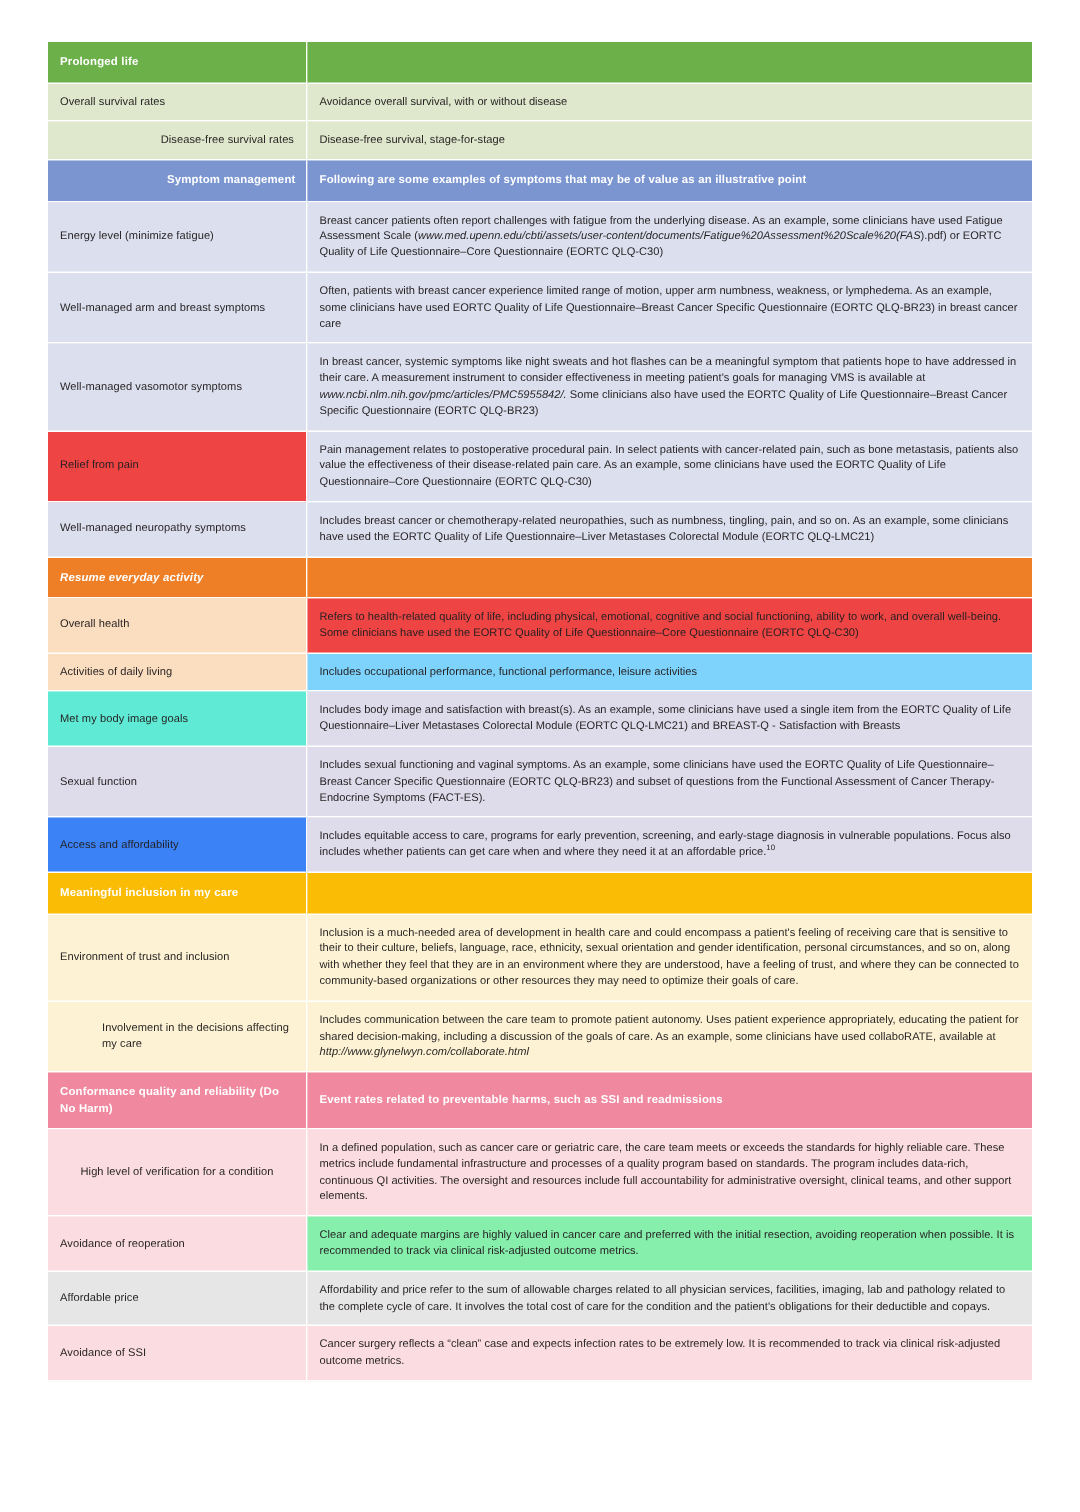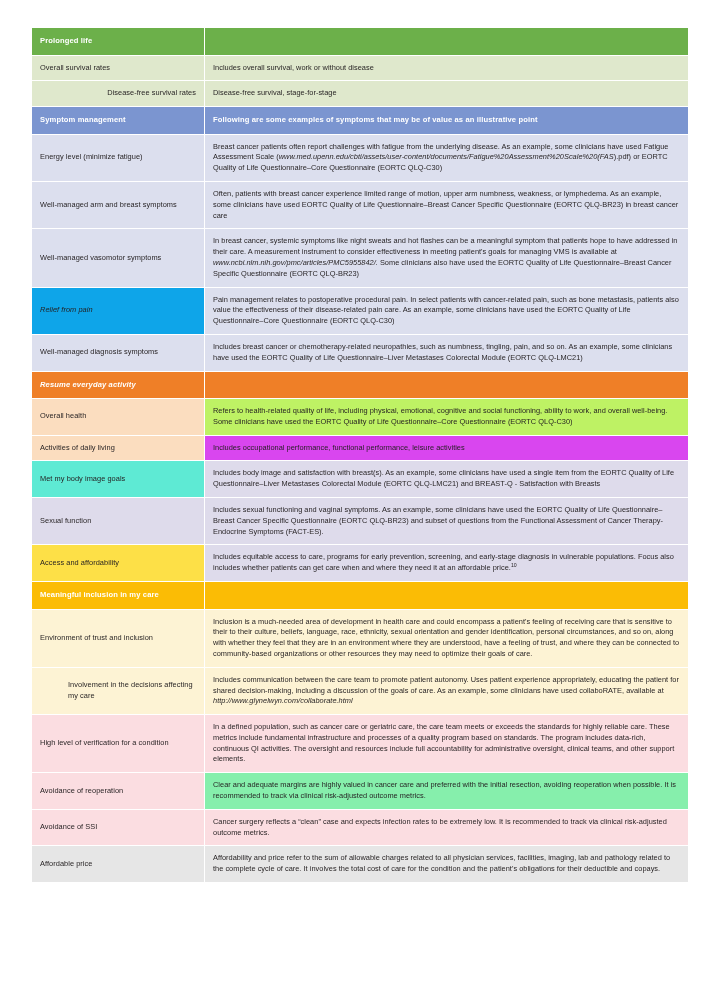--- a/index.html
+++ b/index.html
@@ -80,97 +80,101 @@
       <col class="c-label">
       <col class="c-desc">
     </colgroup>
     <tbody id="table-body">
         <tr class="section-row">
           <td class="label-cell" style="background: rgb(108, 176, 74);">Prolonged life</td>
           <td class="desc-cell" style="background: rgb(108, 176, 74);"></td>
         </tr>
         <tr class="data-row">
           <td class="label-cell" style="background: rgb(223, 232, 204);">Overall survival rates</td>
-          <td class="desc-cell" style="background: rgb(223, 232, 204);">Includes overall survival, work or without disease</td>
+          <td class="desc-cell" style="background: rgb(223, 232, 204);">Avoidance overall survival, with or without disease</td>
         </tr>
         <tr class="data-row">
           <td class="label-cell" style="background: rgb(223, 232, 204); text-align: right;">Disease-free survival rates</td>
           <td class="desc-cell" style="background: rgb(223, 232, 204);">Disease-free survival, stage-for-stage</td>
         </tr>
         <tr class="section-row">
-          <td class="label-cell" style="background: rgb(123, 149, 208);">Symptom management</td>
+          <td class="label-cell" style="background: rgb(123, 149, 208); text-align: right;">Symptom management</td>
           <td class="desc-cell" style="background: rgb(123, 149, 208);">Following are some examples of symptoms that may be of value as an illustrative point</td>
         </tr>
         <tr class="data-row">
           <td class="label-cell" style="background: rgb(220, 223, 238);">Energy level (minimize fatigue)</td>
           <td class="desc-cell" style="background: rgb(220, 223, 238);">Breast cancer patients often report challenges with fatigue from the underlying disease. As an example, some clinicians have used Fatigue Assessment Scale (<em class="u">www.med.upenn.edu/cbti/assets/user-content/documents/Fatigue%20Assessment%20Scale%20(FAS</em>).pdf) or EORTC Quality of Life Questionnaire–Core Questionnaire (EORTC QLQ-C30)</td>
         </tr>
         <tr class="data-row">
           <td class="label-cell" style="background: rgb(220, 223, 238);">Well-managed arm and breast symptoms</td>
           <td class="desc-cell" style="background: rgb(220, 223, 238);">Often, patients with breast cancer experience limited range of motion, upper arm numbness, weakness, or lymphedema. As an example, some clinicians have used EORTC Quality of Life Questionnaire–Breast Cancer Specific Questionnaire (EORTC QLQ-BR23) in breast cancer care</td>
         </tr>
         <tr class="data-row">
           <td class="label-cell" style="background: rgb(220, 223, 238);">Well-managed vasomotor symptoms</td>
           <td class="desc-cell" style="background: rgb(220, 223, 238);">In breast cancer, systemic symptoms like night sweats and hot flashes can be a meaningful symptom that patients hope to have addressed in their care. A measurement instrument to consider effectiveness in meeting patient's goals for managing VMS is available at <em class="u">www.ncbi.nlm.nih.gov/pmc/articles/PMC5955842/.</em> Some clinicians also have used the EORTC Quality of Life Questionnaire–Breast Cancer Specific Questionnaire (EORTC QLQ-BR23)</td>
         </tr>
         <tr class="data-row">
-          <td class="label-cell" style="background: #0ea5e9; font-style: italic;">Relief from pain</td>
+          <td class="label-cell" style="background: #ef4444;">Relief from pain</td>
           <td class="desc-cell" style="background: rgb(220, 223, 238);">Pain management relates to postoperative procedural pain. In select patients with cancer-related pain, such as bone metastasis, patients also value the effectiveness of their disease-related pain care. As an example, some clinicians have used the EORTC Quality of Life Questionnaire–Core Questionnaire (EORTC QLQ-C30)</td>
         </tr>
         <tr class="data-row">
-          <td class="label-cell" style="background: rgb(220, 223, 238);">Well-managed diagnosis symptoms</td>
+          <td class="label-cell" style="background: rgb(220, 223, 238);">Well-managed neuropathy symptoms</td>
           <td class="desc-cell" style="background: rgb(220, 223, 238);">Includes breast cancer or chemotherapy-related neuropathies, such as numbness, tingling, pain, and so on. As an example, some clinicians have used the EORTC Quality of Life Questionnaire–Liver Metastases Colorectal Module (EORTC QLQ-LMC21)</td>
         </tr>
         <tr class="section-row">
           <td class="label-cell" style="background: rgb(239, 127, 39); font-style: italic;">Resume everyday activity</td>
           <td class="desc-cell" style="background: rgb(239, 127, 39);"></td>
         </tr>
         <tr class="data-row">
           <td class="label-cell" style="background: rgb(251, 221, 191);">Overall health</td>
-          <td class="desc-cell" style="background: #bef264; margin-top: 20px;">Refers to health-related quality of life, including physical, emotional, cognitive and social functioning, ability to work, and overall well-being. Some clinicians have used the EORTC Quality of Life Questionnaire–Core Questionnaire (EORTC QLQ-C30)</td>
+          <td class="desc-cell" style="background: #ef4444; margin-top: 20px;">Refers to health-related quality of life, including physical, emotional, cognitive and social functioning, ability to work, and overall well-being. Some clinicians have used the EORTC Quality of Life Questionnaire–Core Questionnaire (EORTC QLQ-C30)</td>
         </tr>
         <tr class="data-row">
           <td class="label-cell" style="background: rgb(251, 221, 191);">Activities of daily living</td>
-          <td class="desc-cell" style="background: #d946ef;">Includes occupational performance, functional performance, leisure activities</td>
+          <td class="desc-cell" style="background: #7dd3fc;">Includes occupational performance, functional performance, leisure activities</td>
         </tr>
         <tr class="data-row">
           <td class="label-cell" style="background: #5eead4;">Met my body image goals</td>
           <td class="desc-cell" style="background: rgb(222, 219, 235);">Includes body image and satisfaction with breast(s). As an example, some clinicians have used a single item from the EORTC Quality of Life Questionnaire–Liver Metastases Colorectal Module (EORTC QLQ-LMC21) and BREAST-Q - Satisfaction with Breasts</td>
         </tr>
         <tr class="data-row">
           <td class="label-cell" style="background: rgb(222, 219, 235);">Sexual function</td>
           <td class="desc-cell" style="background: rgb(222, 219, 235);">Includes sexual functioning and vaginal symptoms. As an example, some clinicians have used the EORTC Quality of Life Questionnaire–Breast Cancer Specific Questionnaire (EORTC QLQ-BR23) and subset of questions from the Functional Assessment of Cancer Therapy-Endocrine Symptoms (FACT-ES).</td>
         </tr>
         <tr class="data-row">
-          <td class="label-cell" style="background: #fde047;">Access and affordability</td>
+          <td class="label-cell" style="background: #3b82f6;">Access and affordability</td>
           <td class="desc-cell" style="background: rgb(222, 219, 235);">Includes equitable access to care, programs for early prevention, screening, and early-stage diagnosis in vulnerable populations. Focus also includes whether patients can get care when and where they need it at an affordable price.<sup class="ref">10</sup></td>
         </tr>
         <tr class="section-row">
           <td class="label-cell" style="background: rgb(251, 188, 5);">Meaningful inclusion in my care</td>
           <td class="desc-cell" style="background: rgb(251, 188, 5);"></td>
         </tr>
         <tr class="data-row">
           <td class="label-cell" style="background: rgb(253, 243, 212);">Environment of trust and inclusion</td>
           <td class="desc-cell" style="background: rgb(253, 243, 212);">Inclusion is a much-needed area of development in health care and could encompass a patient's feeling of receiving care that is sensitive to their to their culture, beliefs, language, race, ethnicity, sexual orientation and gender identification, personal circumstances, and so on, along with whether they feel that they are in an environment where they are understood, have a feeling of trust, and where they can be connected to community-based organizations or other resources they may need to optimize their goals of care.</td>
         </tr>
         <tr class="data-row">
           <td class="label-cell" style="background: rgb(253, 243, 212); padding-left: 36px;">Involvement in the decisions affecting my care</td>
           <td class="desc-cell" style="background: rgb(253, 243, 212);">Includes communication between the care team to promote patient autonomy. Uses patient experience appropriately, educating the patient for shared decision-making, including a discussion of the goals of care. As an example, some clinicians have used collaboRATE, available at <em class="u">http://www.glynelwyn.com/collaborate.html</em></td>
         </tr>
+        <tr class="section-row">
+          <td class="label-cell" style="background: rgb(240, 137, 159);">Conformance quality and reliability (Do No Harm)</td>
+          <td class="desc-cell" style="background: rgb(240, 137, 159);">Event rates related to preventable harms, such as SSI and readmissions</td>
+        </tr>
         <tr class="data-row">
-          <td class="label-cell" style="background: rgb(251, 221, 225);">High level of verification for a condition</td>
+          <td class="label-cell" style="background: rgb(251, 221, 225); text-align: center;">High level of verification for a condition</td>
           <td class="desc-cell" style="background: rgb(251, 221, 225);">In a defined population, such as cancer care or geriatric care, the care team meets or exceeds the standards for highly reliable care. These metrics include fundamental infrastructure and processes of a quality program based on standards. The program includes data-rich, continuous QI activities. The oversight and resources include full accountability for administrative oversight, clinical teams, and other support elements.</td>
         </tr>
         <tr class="data-row">
           <td class="label-cell" style="background: rgb(251, 221, 225);">Avoidance of reoperation</td>
           <td class="desc-cell" style="background: #86efac;">Clear and adequate margins are highly valued in cancer care and preferred with the initial resection, avoiding reoperation when possible. It is recommended to track via clinical risk-adjusted outcome metrics.</td>
         </tr>
         <tr class="data-row">
+          <td class="label-cell" style="background: rgb(230, 230, 230);">Affordable price</td>
+          <td class="desc-cell" style="background: rgb(230, 230, 230);">Affordability and price refer to the sum of allowable charges related to all physician services, facilities, imaging, lab and pathology related to the complete cycle of care. It involves the total cost of care for the condition and the patient's obligations for their deductible and copays.</td>
+        </tr>
+        <tr class="data-row">
           <td class="label-cell" style="background: rgb(251, 221, 225);">Avoidance of SSI</td>
           <td class="desc-cell" style="background: rgb(251, 221, 225);">Cancer surgery reflects a “clean” case and expects infection rates to be extremely low. It is recommended to track via clinical risk-adjusted outcome metrics.</td>
-        </tr>
-        <tr class="data-row">
-          <td class="label-cell" style="background: rgb(230, 230, 230);">Affordable price</td>
-          <td class="desc-cell" style="background: rgb(230, 230, 230);">Affordability and price refer to the sum of allowable charges related to all physician services, facilities, imaging, lab and pathology related to the complete cycle of care. It involves the total cost of care for the condition and the patient's obligations for their deductible and copays.</td>
         </tr>
       </tbody>
   </table>
 </div>
 
 </body></html>

